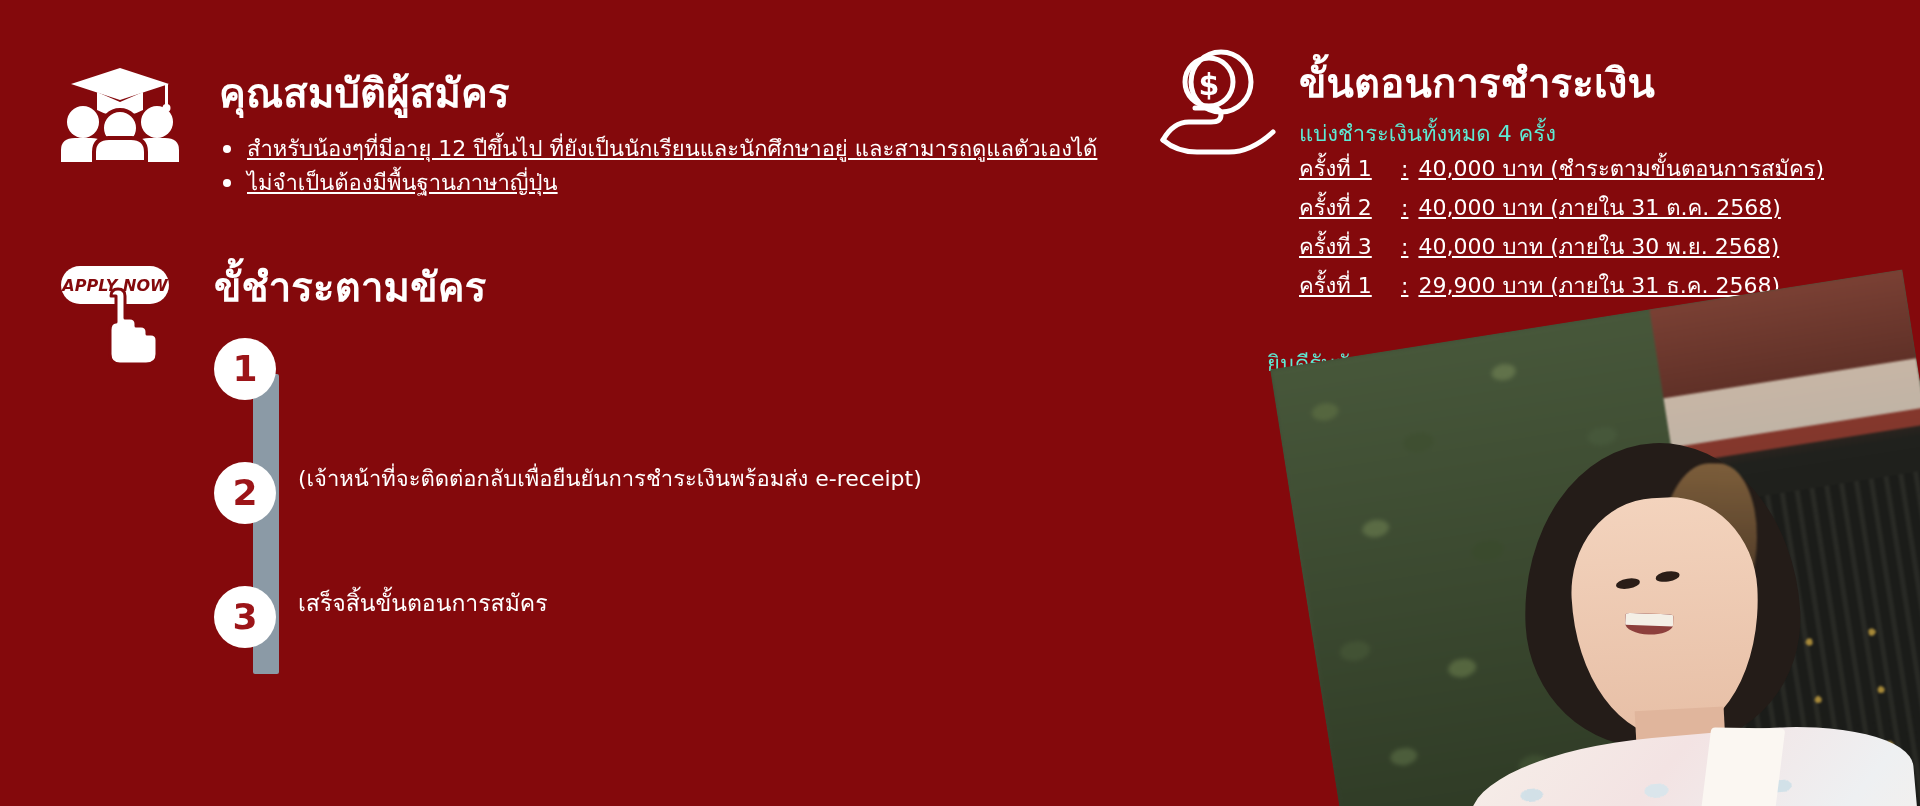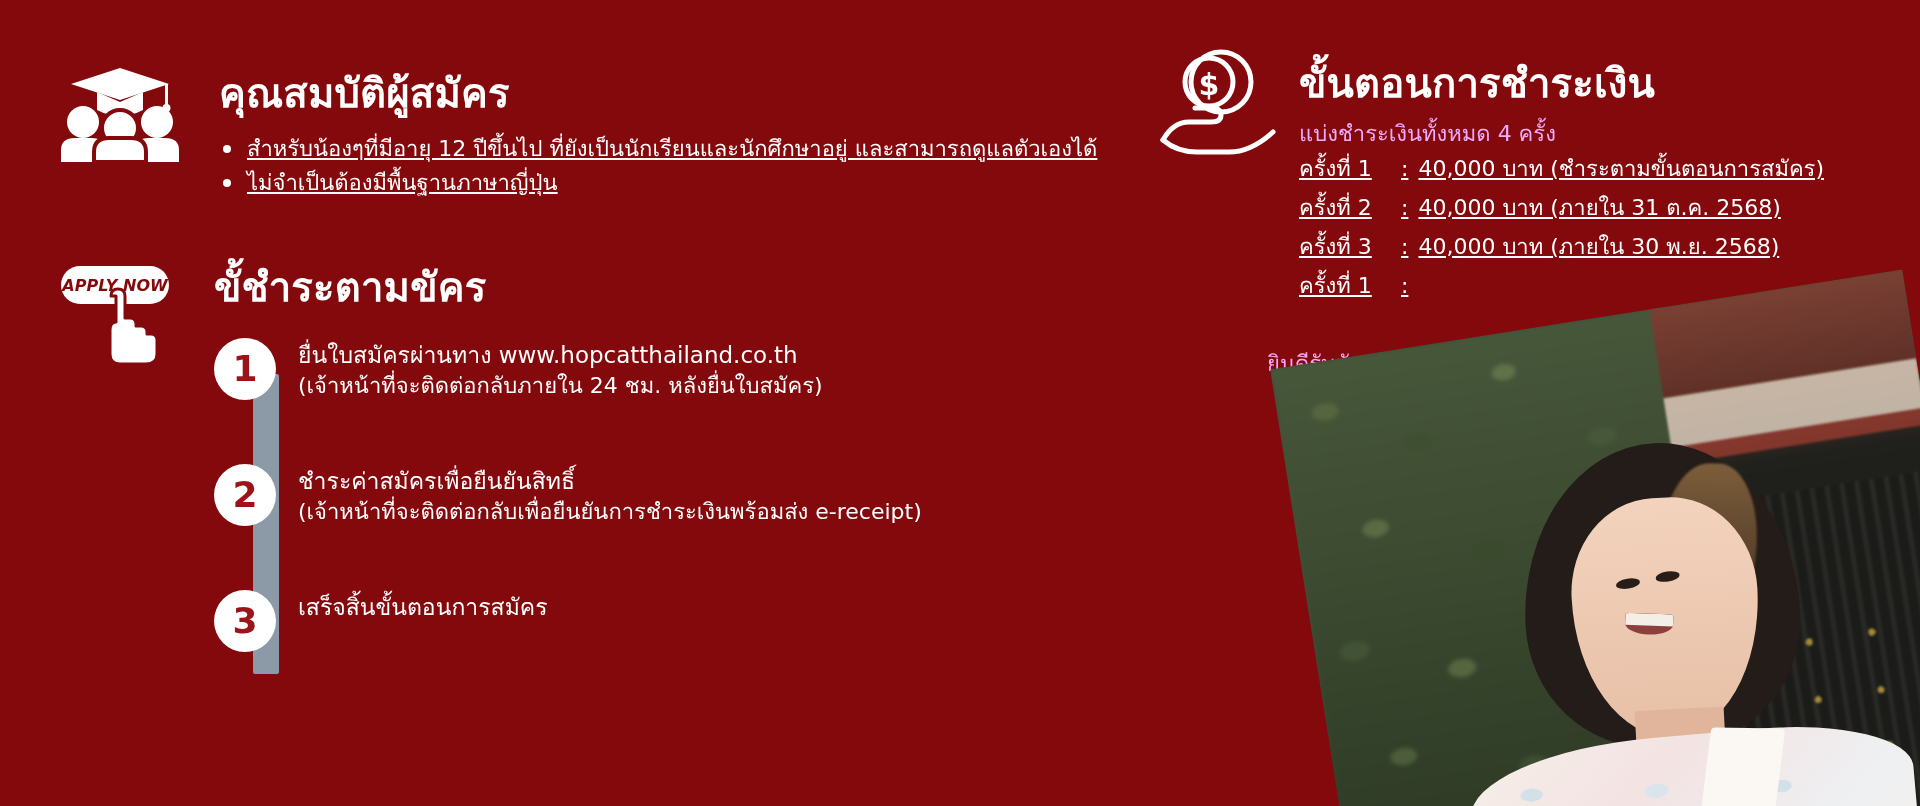--- a/index.html
+++ b/index.html
@@ -10,21 +10,21 @@
     color:#ffffff;
     position:relative;
   }
   .stage{position:absolute;inset:0;background:#84090c;overflow:hidden;margin-left:29px;}
 
   
   .heading{
     font-size:40px;font-weight:bold;line-height:1.15;letter-spacing:.2px;
     color:#fff;white-space:nowrap;
   }
-  .body-text{font-size:21px;line-height:1.45;color:#f0abfc;}
+  .body-text{font-size:21px;line-height:1.45;color:#5eead4;}
 
   
   .col-left{position:absolute;left:0;top:0;width:1150px;height:806px;}
 
   .qual-block{position:absolute;left:30px;top:42px;width:1060px;}
   .qual-icon{position:absolute;left:0;top:8px;width:122px;height:112px;}
   .qual-head{position:absolute;left:160px;top:28px;}
   .qual-list{position:absolute;left:160px;top:90px;list-style:none;margin:0;padding:0;}
   .qual-list li{
     font-size:22px;line-height:1.55;padding-left:28px;position:relative;white-space:nowrap;text-decoration:underline;
@@ -211,30 +211,25 @@
         </svg>
       </div>
 
       <div class="apply-head heading">ขั้ชำระตามขัคร</div>
 
       <div class="steps">
         <div class="step-rail"></div>
 
         <div class="step-row">
           <div class="step-badge">1</div>
-          <div class="step-text">
-            <div class="l1">ยื่นใบสมัครผ่านทาง www.hopcatthailand.co.th</div>
-            <div class="l2">(เจ้าหน้าที่จะติดต่อกลับภายใน 24 ชม. หลังยื่นใบสมัคร)</div>
-          </div>
         </div>
 
         <div class="step-row">
           <div class="step-badge">2</div>
           <div class="step-text">
-            <div class="l1">ชำระค่าสมัครเพื่อยืนยันสิทธิ์</div>
             <div class="l2">(เจ้าหน้าที่จะติดต่อกลับเพื่อยืนยันการชำระเงินพร้อมส่ง e-receipt)</div>
           </div>
         </div>
 
         <div class="step-row">
           <div class="step-badge">3</div>
           <div class="step-text">
             <div class="l1">เสร็จสิ้นขั้นตอนการสมัคร</div>
           </div>
         </div>
@@ -270,20 +265,21 @@
         <span class="amt">40,000 บาท (ภายใน 31 ต.ค. 2568)</span>
       </div>
       <div class="pay-item">
         <span class="lbl">ครั้งที่ 3</span>
         <span class="sep">:</span>
         <span class="amt">40,000 บาท (ภายใน 30 พ.ย. 2568)</span>
       </div>
       <div class="pay-item">
         <span class="lbl">ครั้งที่ 1</span>
         <span class="sep">:</span>
+        <span class="amt">29,900 บาท (ภายใน 31 ธ.ค. 2568)</span>
       </div>
     </div>
 
     <div class="pay-note body-text">ยินดีรับบัตรเครดิต โดยไม่คิดค่าธรรมเนียมเพิ่มเติม</div>
   </div>
 
   <div class="photo-wrap">
     <div class="photo">
       <div class="leaves"></div>
       <div class="temple">

